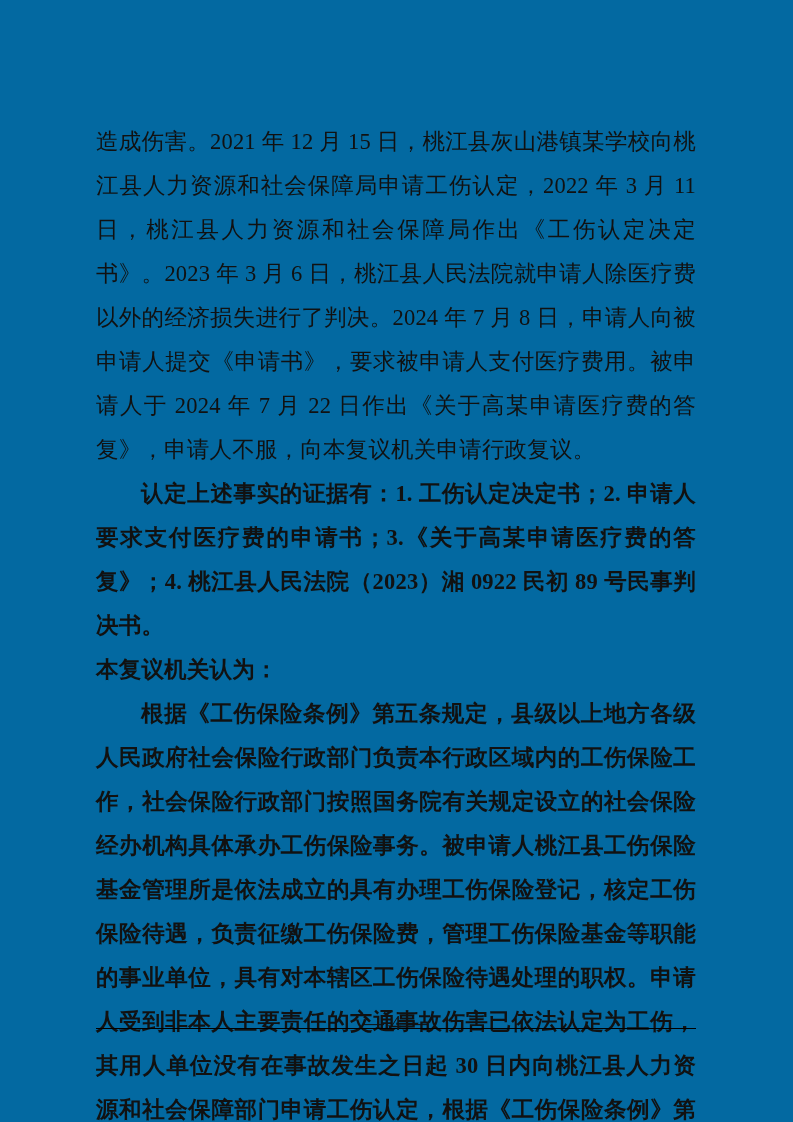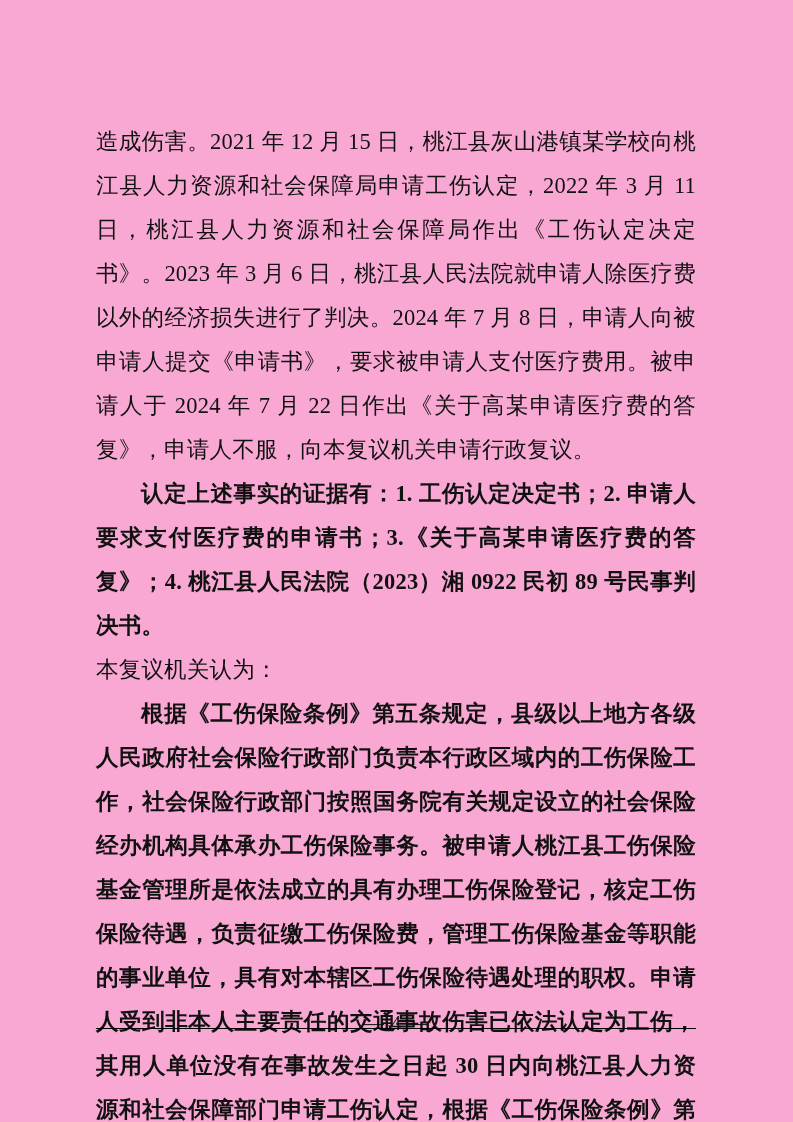--- a/index.html
+++ b/index.html
@@ -4,21 +4,21 @@
 <style>
   html, body {
     margin: 0;
     padding: 0;
     background: #d8d8d8;
   }
   .page {
     position: relative;
     width: 793px;
     height: 1122px;
-    background: #f9a8d4;
+    background: #0369a1;
     margin: 0 auto;
     overflow: hidden;
     box-sizing: border-box;
   }
   .doc-body {
     position: absolute;
     left: 96px;
     top: 120px;
     width: 600px;
   }
@@ -30,21 +30,21 @@
     text-align: justify;
     text-justify: inter-ideograph;
     margin: 0;
     letter-spacing: 0.2px;
   }
   .para.indent {
     text-indent: 45px;
     font-weight: bold;
   }
   .para.bold {
-    font-weight: normal;
+    font-weight: bold;
     text-indent: 0;
   }
   .page-number {
     position: absolute;
     left: 0;
     right: 0;
     top: 1012px;
     text-align: center;
     font-family: "Liberation Serif", "DejaVu Serif", serif;
     font-size: 20px;

